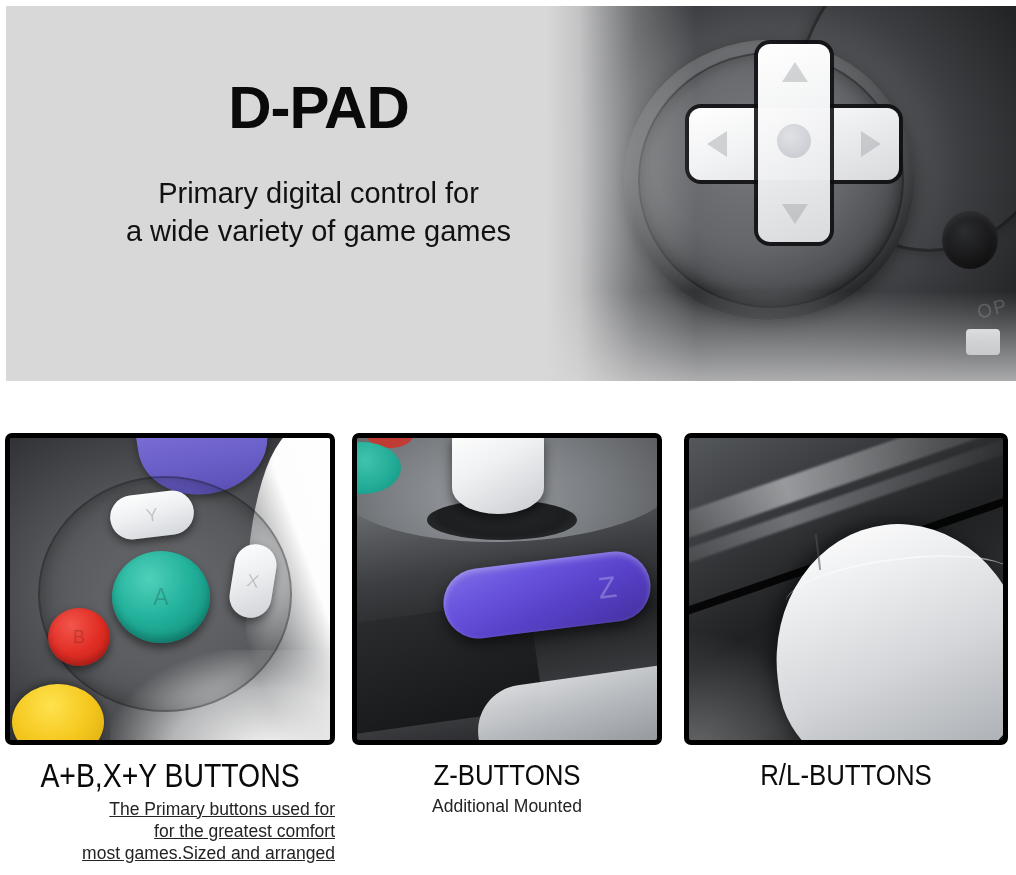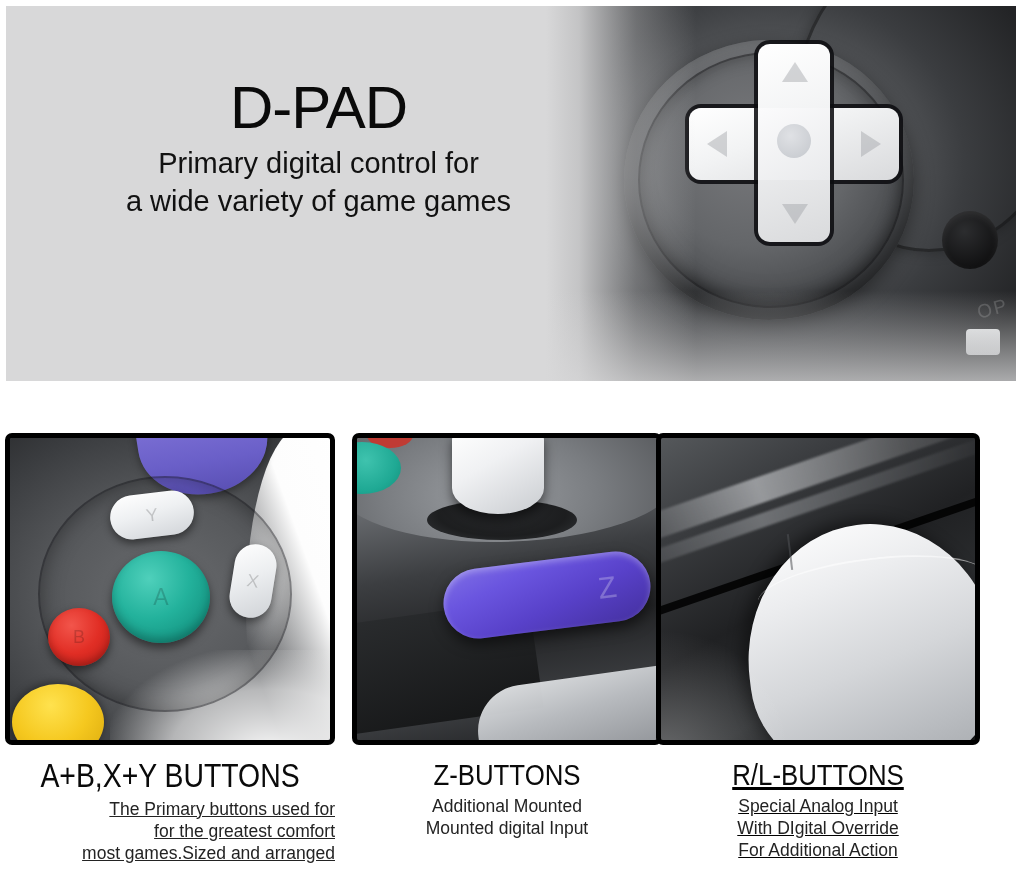--- a/index.html
+++ b/index.html
@@ -27,25 +27,25 @@
   }
   .hero-text {
     position: absolute;
     left: 0;
     top: 72px;
     width: 625px;
     text-align: center;
   }
   .hero-title {
     font-size: 60px;
-    font-weight: normal;
+    font-weight: bold;
     letter-spacing: -1px;
     color: #0a0a0a;
     line-height: 1.0;
-    margin: 0 0 6px 0;
+    margin: 0 0 36px 0;
   }
   .hero-sub {
     font-size: 29px;
     font-weight: normal;
     color: #111111;
     line-height: 1.32;
     margin: 0;
   }
 
   
@@ -226,21 +226,21 @@
     top: 433px;
     width: 1016px;
   }
   .panel {
     position: absolute;
     top: 0;
     width: 330px;
   }
   .p1 { left: 5px; }
   .p2 { left: 352px; width: 310px; }
-  .p3 { left: 656px; width: 324px; text-decoration: underline; }
+  .p3 { left: 684px; width: 324px; }
 
   .panel-photo {
     width: 100%;
     height: 312px;
     border: 5px solid #000000;
     border-radius: 7px;
     box-sizing: border-box;
     overflow: hidden;
     position: relative;
     background: #2d2f31;
@@ -581,37 +581,31 @@
       <div class="pc2-darkbar"></div>
       <div class="z-btn">
         <span class="z-glyph">Z</span>
       </div>
       <div class="pc2-lower"></div>
     </div>
 
     <div class="panel-title">Z-BUTTONS</div>
     <div class="panel-body">
       <div>Additional Mounted</div>
-      <div>Mounted digital Input</div>
     </div>
   </div>
 
   <div class="panel p3">
     <div class="panel-photo">
       <div class="pc3-bg"></div>
       <div class="pc3-streak"></div>
       <div class="pc3-streak2"></div>
       <div class="pc3-edge"></div>
       <div class="pc3-trigger"></div>
       <div class="pc3-trig-crease"></div>
       <div class="pc3-trig-line"></div>
       <div class="pc3-botshade"></div>
     </div>
 
     <div class="panel-title">R/L-BUTTONS</div>
-    <div class="panel-body">
-      <div>Special Analog Input</div>
-      <div>With DIgital Override</div>
-      <div>For Additional Action</div>
-    </div>
   </div>
 
 </div>
 
 </body></html>

